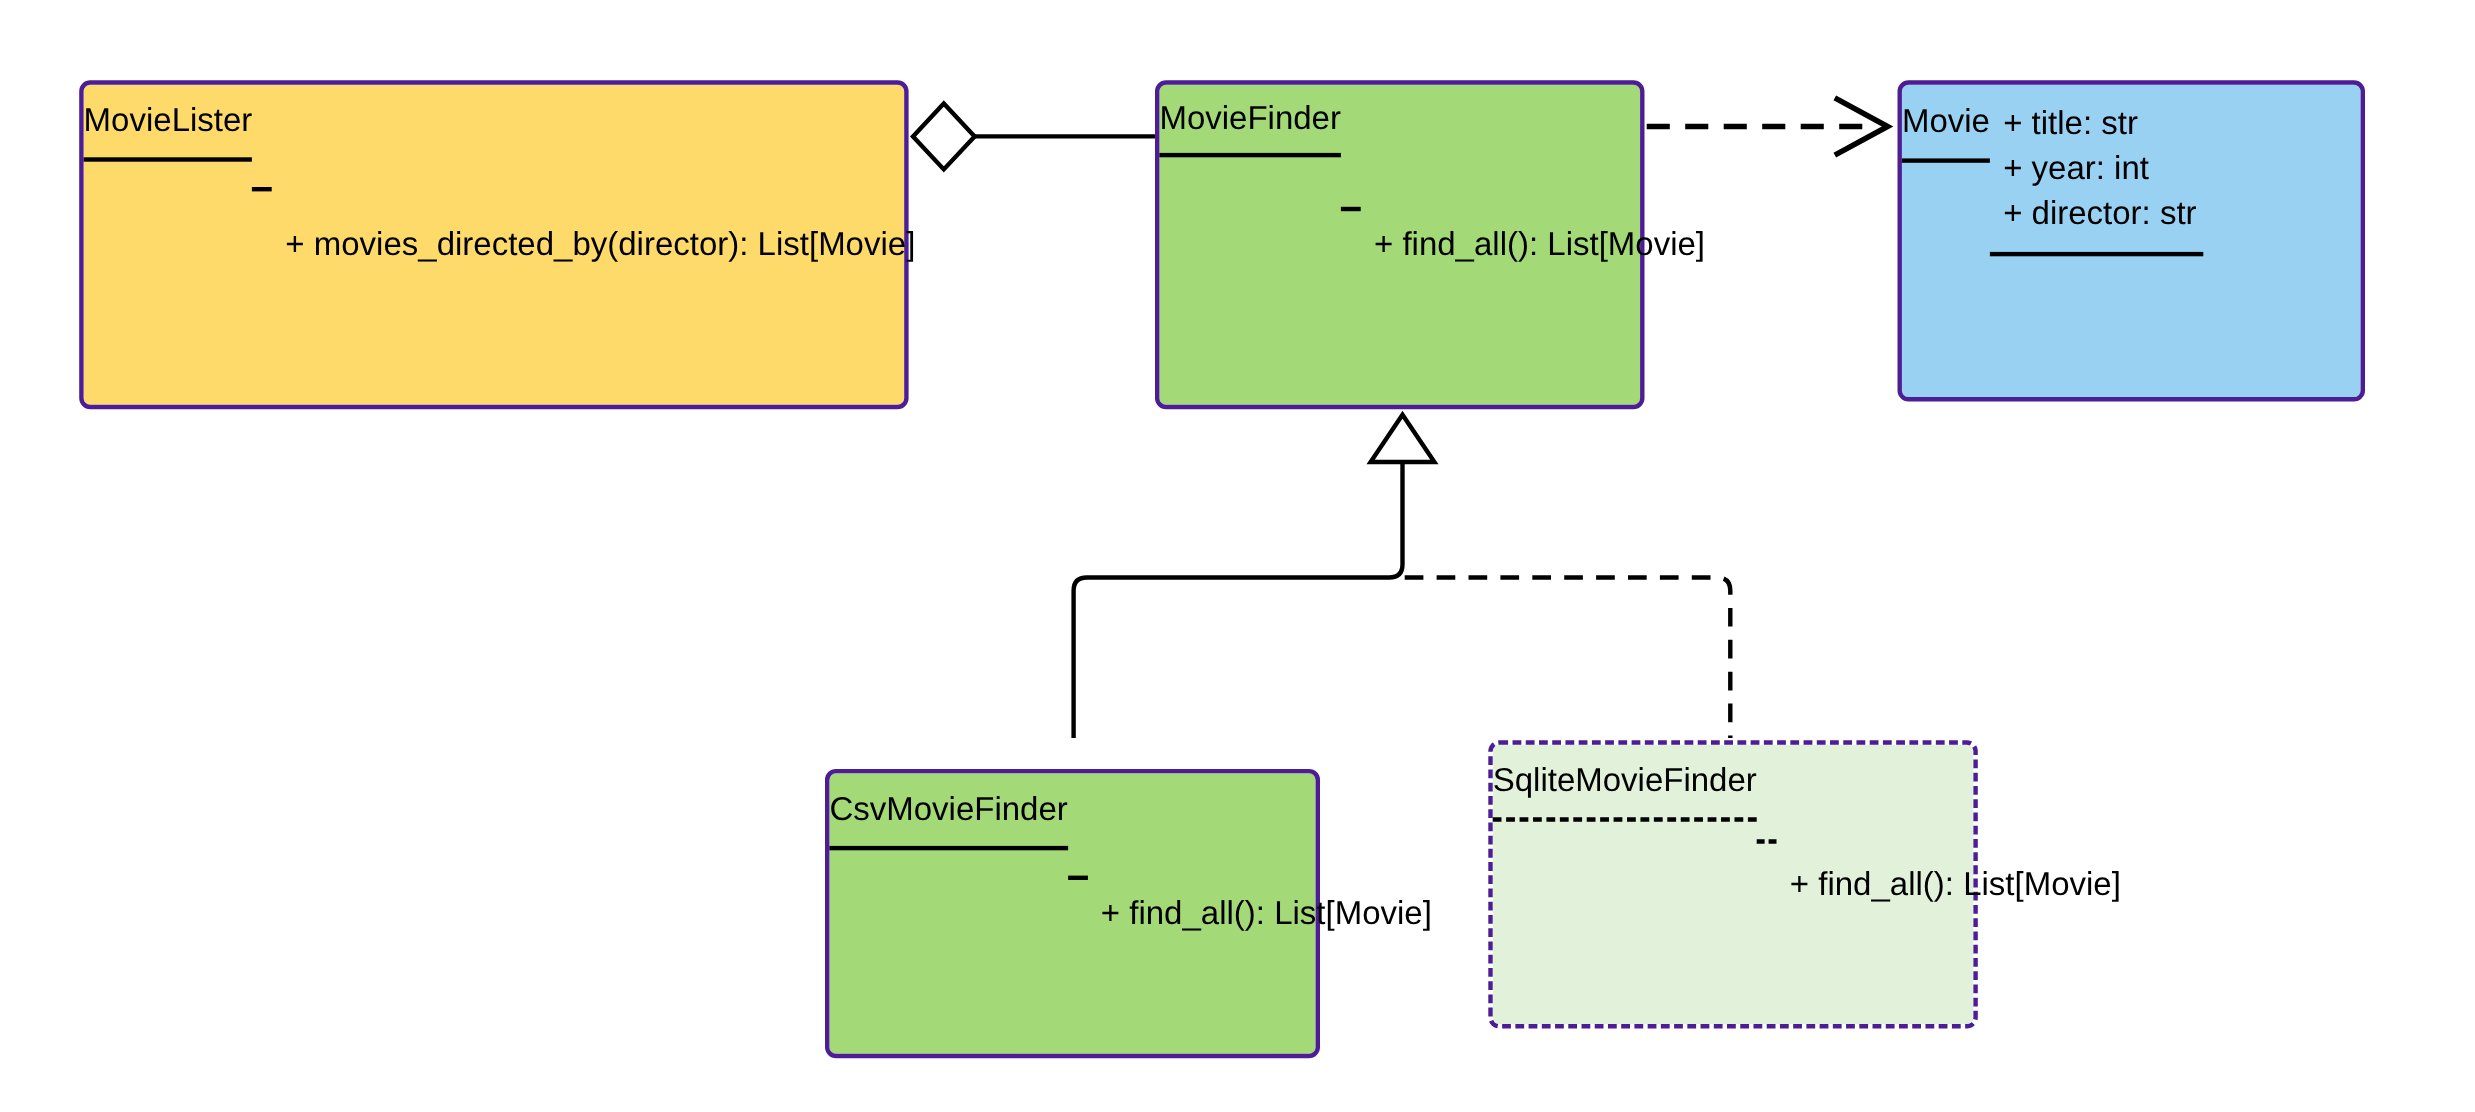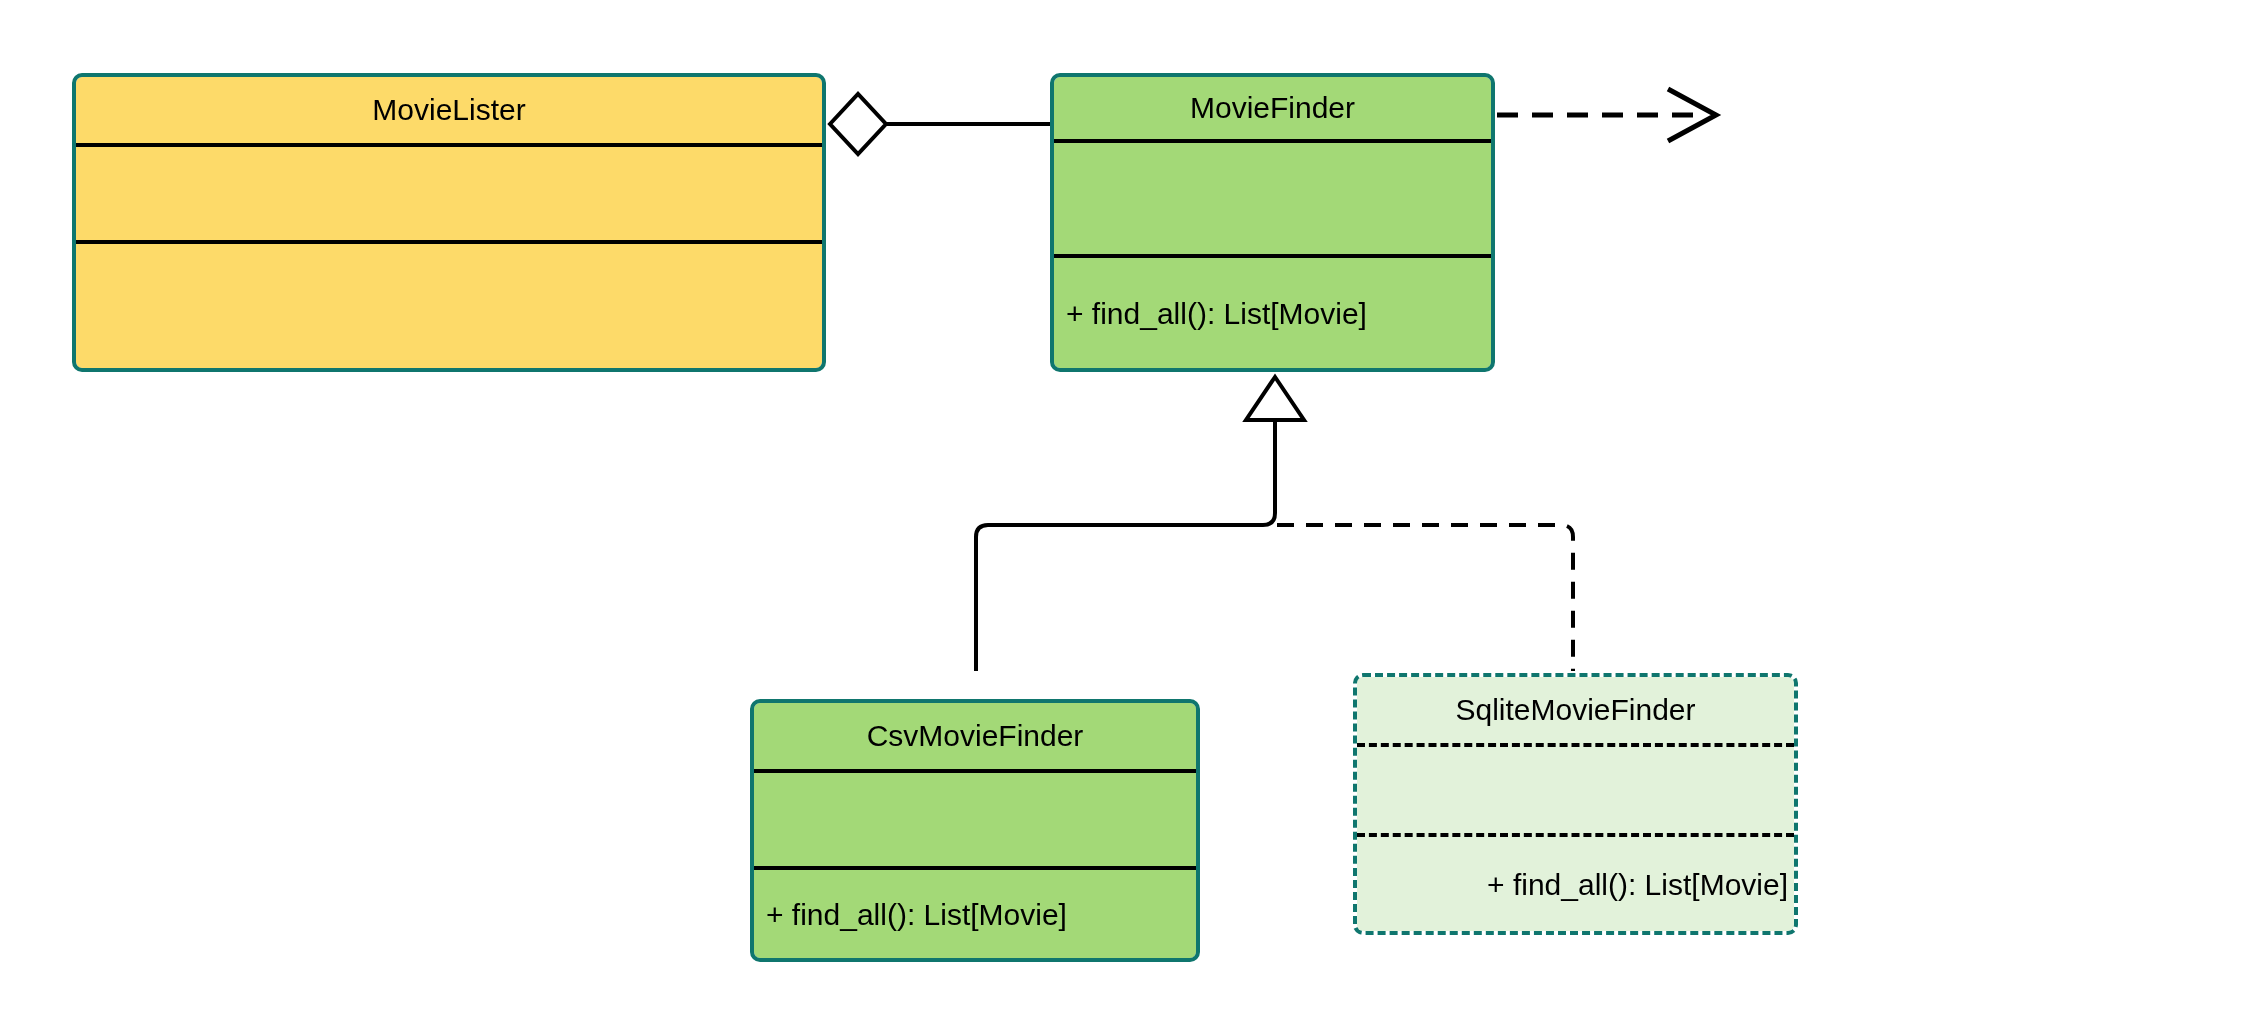--- a/index.html
+++ b/index.html
@@ -20,24 +20,24 @@
     position: absolute;
     left: 0;
     top: 0;
     width: 2250px;
     height: 1011px;
     pointer-events: none;
   }
   .uml-class {
     position: absolute;
     box-sizing: border-box;
-    border: 4px solid #0f766e;
+    border: 4px solid #4c1d95;
     border-radius: 10px;
     display: flex;
-    flex-direction: column;
+    flex-direction: row;
     background-clip: padding-box;
   }
   .uml-class.dashed {
     border-style: dashed;
     text-align: right;
   }
   .compartment {
     box-sizing: border-box;
     flex: 0 0 auto;
   }
@@ -124,31 +124,41 @@
       <path d="M 1277 525 L 1561 525 Q 1573 525 1573 537 L 1573 671" fill="none" stroke-width="4" stroke-dasharray="17 12" stroke="#000000"></path>
     </g>
 
     <polygon points="1275,377 1246,420 1304,420" fill="#ffffff" stroke-width="4" stroke="#000000"></polygon>
   </svg>
 
   <div class="uml-class" id="box-movielister" style="background-color: rgb(253, 218, 105);">
     <div class="compartment c-title">MovieLister</div>
     <div class="compartment c-attrs"></div>
     <div class="compartment c-methods">
+      <div class="member">+ movies_directed_by(director): List[Movie]</div>
     </div>
   </div>
 
   <div class="uml-class" id="box-moviefinder" style="background-color: rgb(163, 217, 119);">
     <div class="compartment c-title">MovieFinder</div>
     <div class="compartment c-attrs"></div>
     <div class="compartment c-methods">
       <div class="member">+ find_all(): List[Movie]</div>
     </div>
   </div>
 
+  <div class="uml-class" id="box-movie" style="background-color: rgb(153, 209, 242);">
+    <div class="compartment c-title">Movie</div>
+    <div class="compartment c-attrs">
+      <div class="member">+ title: str</div>
+      <div class="member">+ year: int</div>
+      <div class="member">+ director: str</div>
+    </div>
+    <div class="compartment c-methods"></div>
+  </div>
 
   <div class="uml-class" id="box-csvmoviefinder" style="background-color: rgb(163, 217, 119);">
     <div class="compartment c-title">CsvMovieFinder</div>
     <div class="compartment c-attrs"></div>
     <div class="compartment c-methods">
       <div class="member">+ find_all(): List[Movie]</div>
     </div>
   </div>
 
   <div class="uml-class dashed" id="box-sqlitemoviefinder" style="background-color: rgb(226, 242, 218);">

